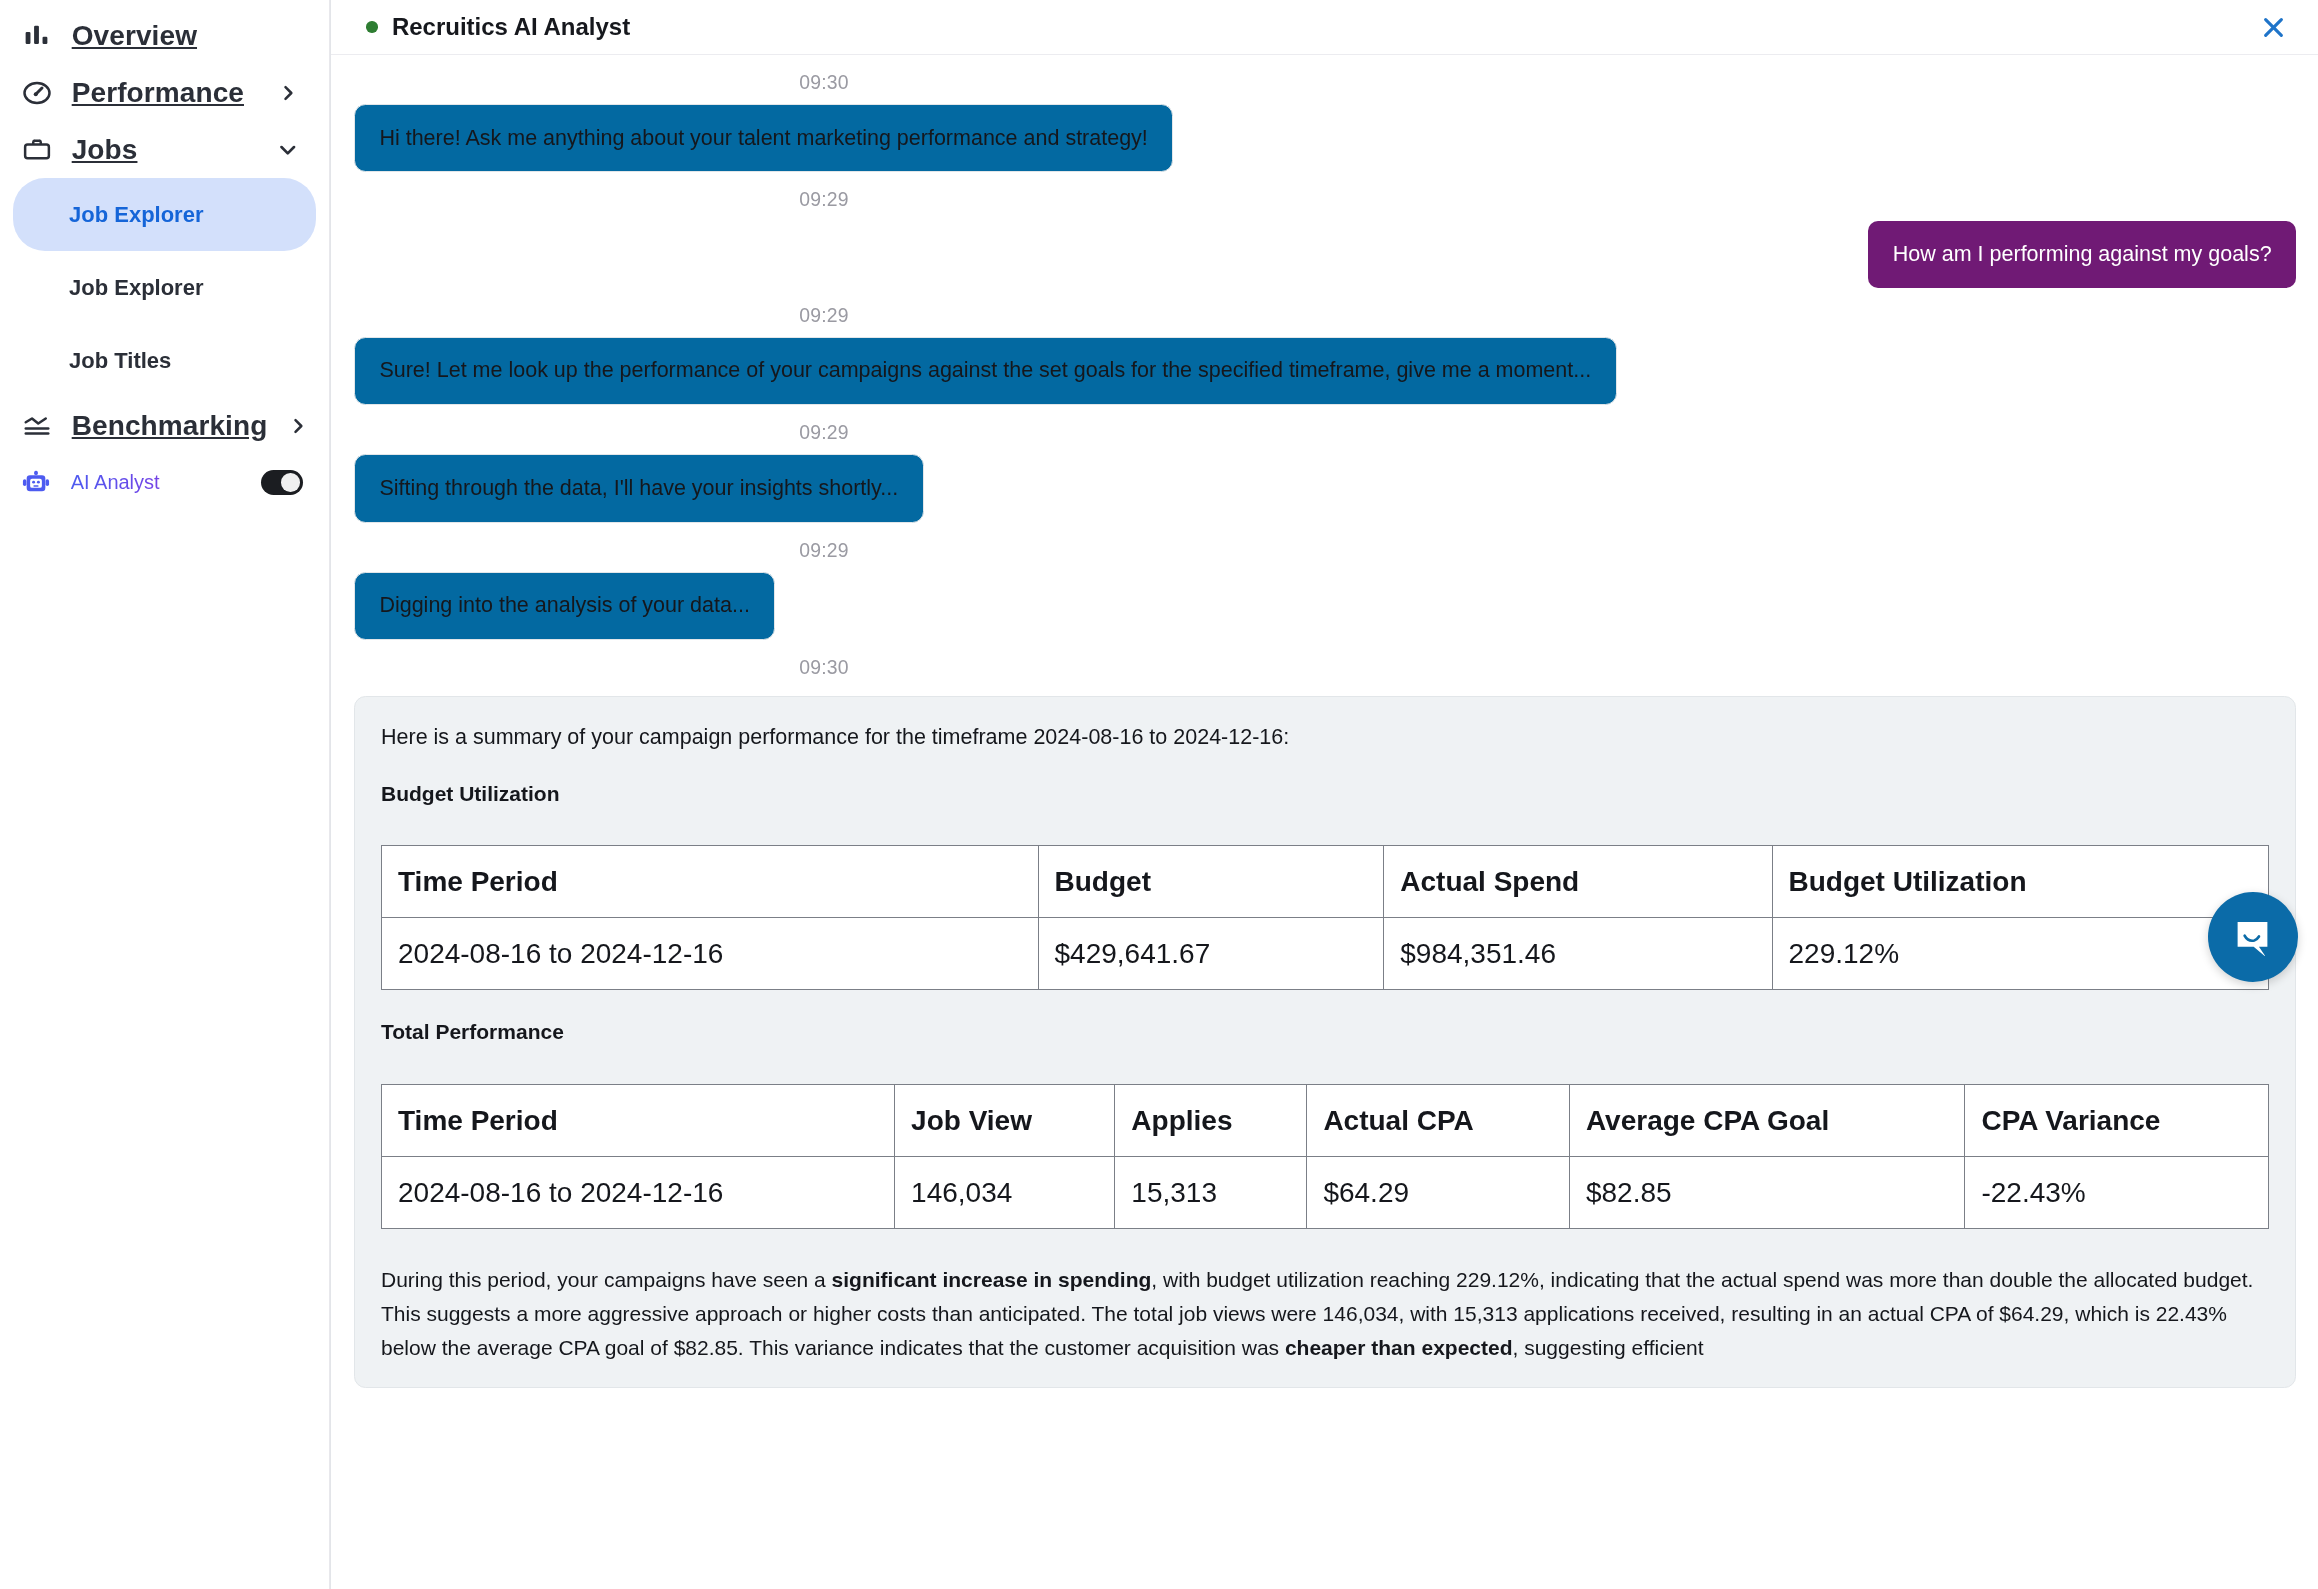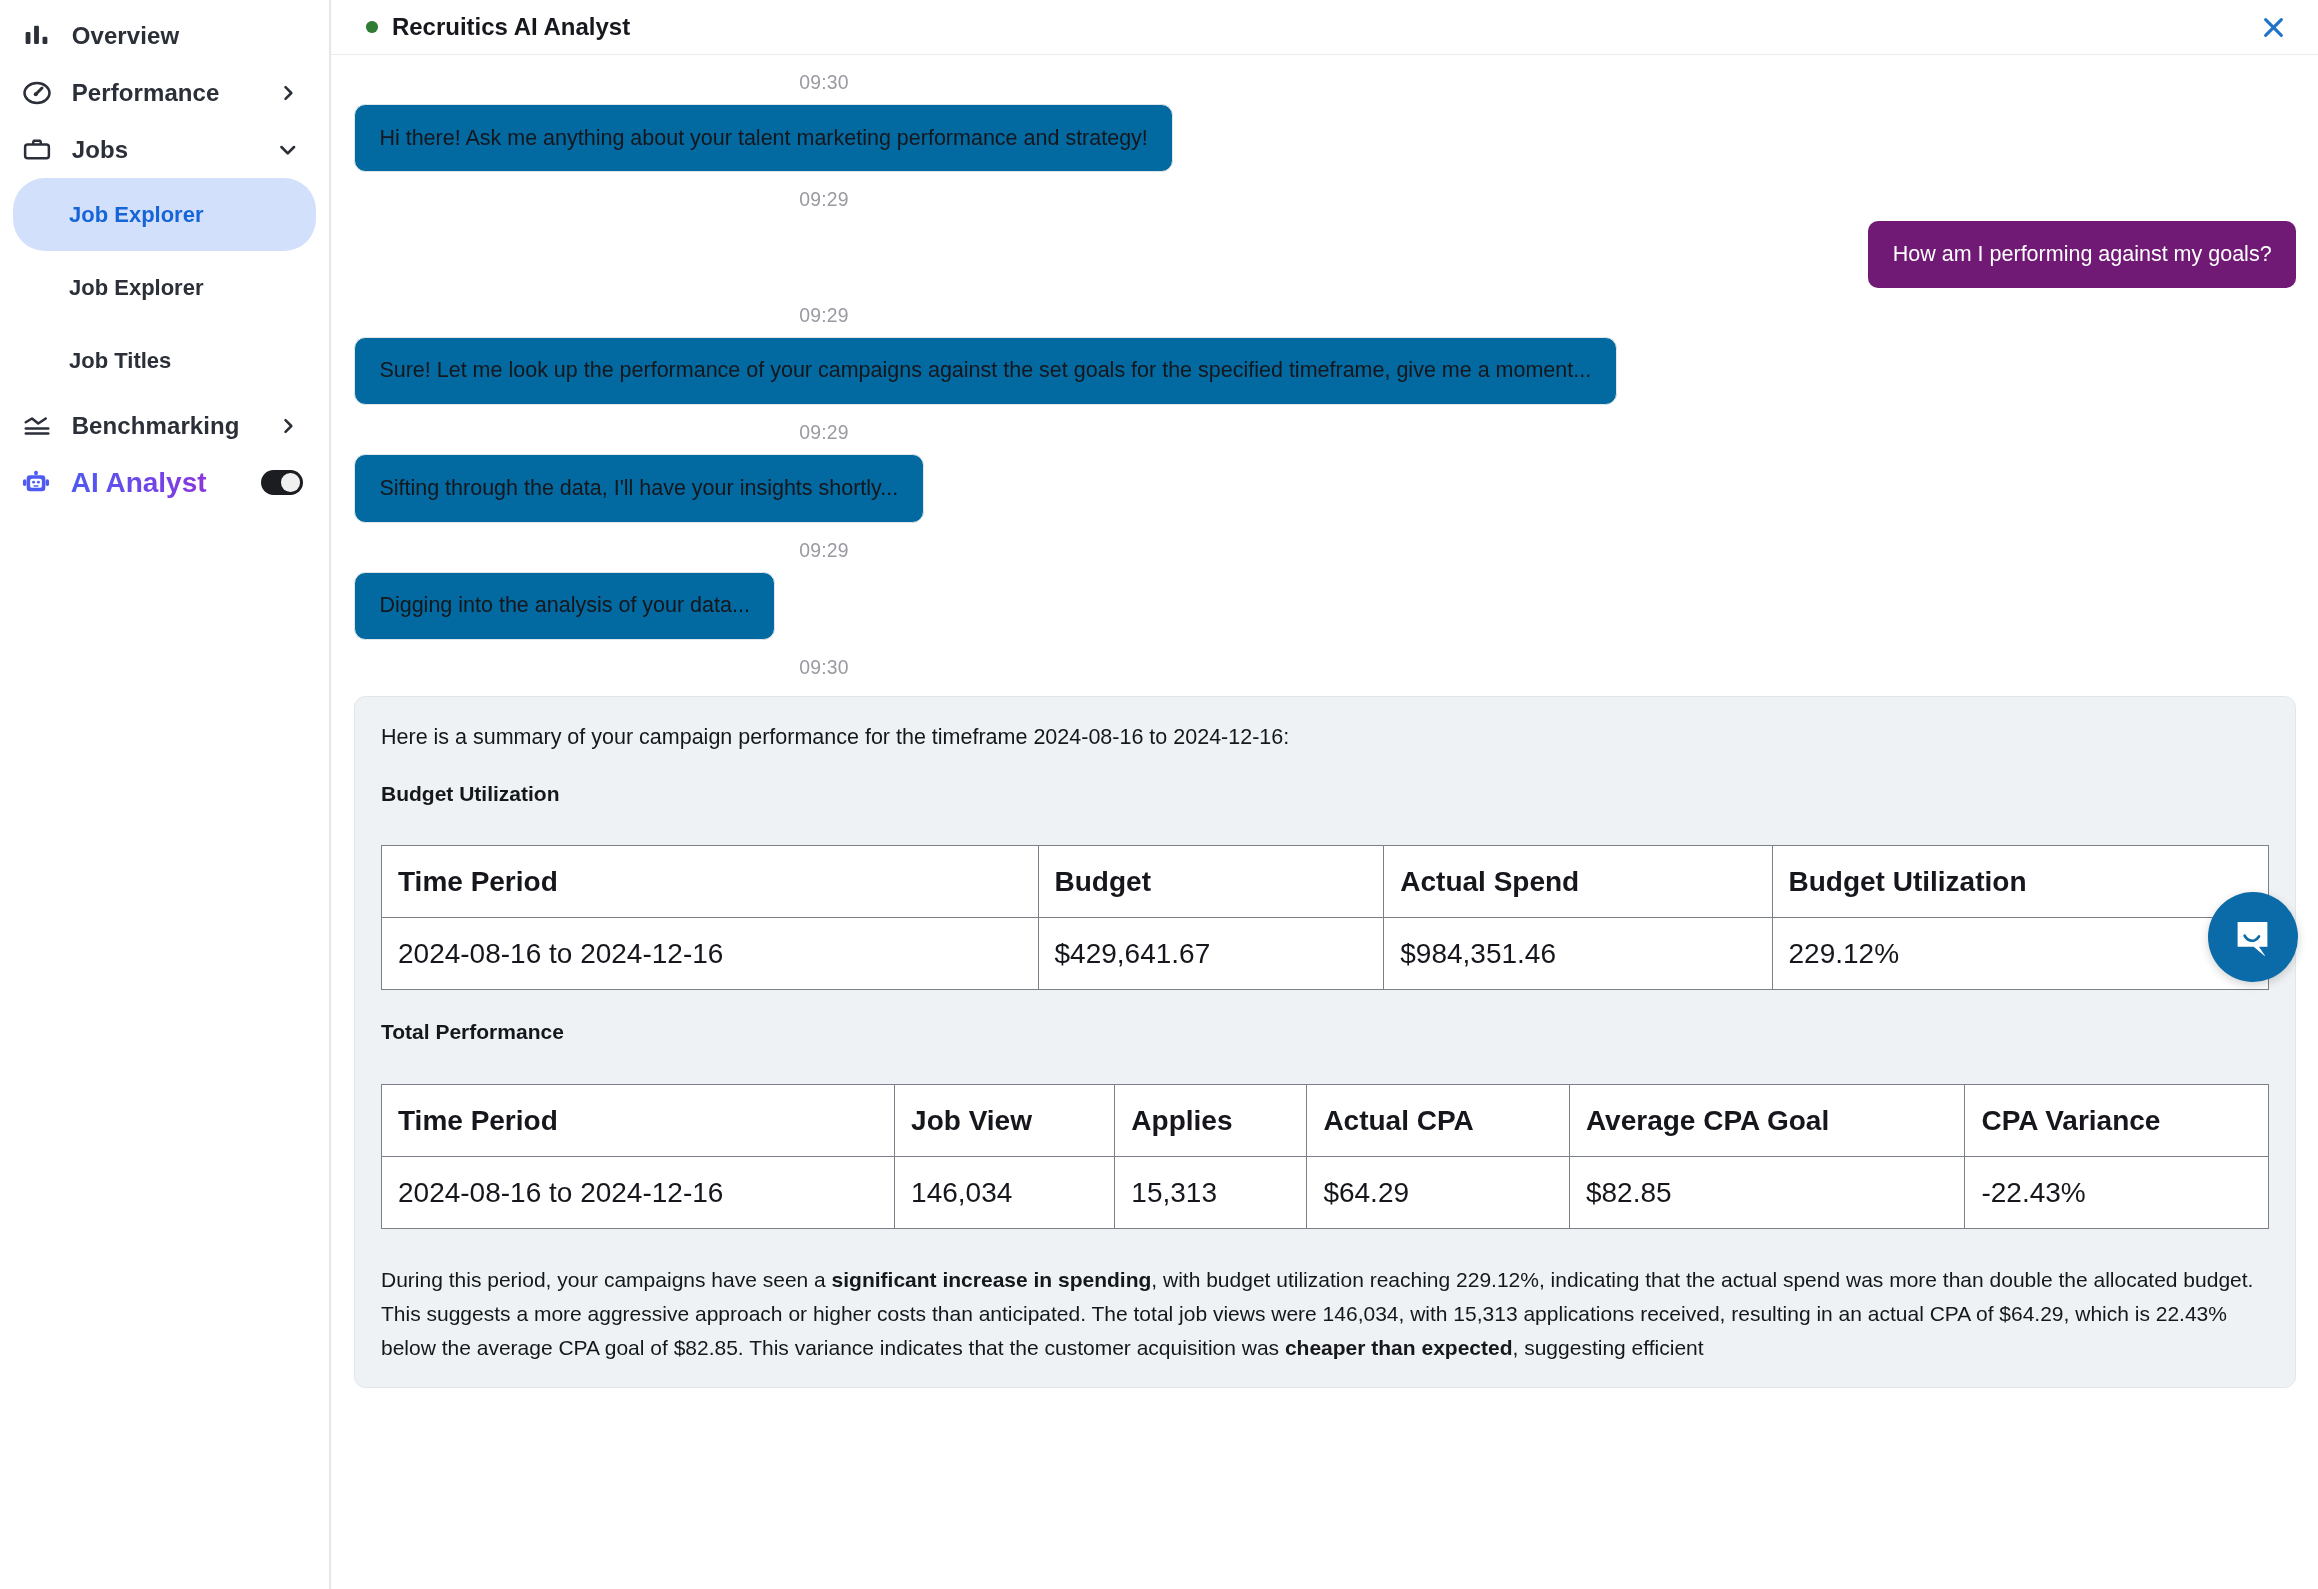--- a/index.html
+++ b/index.html
@@ -22,37 +22,37 @@
   }
   .nav-item {
     display: flex; align-items: center;
     height: 57px;
     padding: 0 29px 0 20px;
     gap: 18.7px;
     cursor: pointer;
   }
   .nav-item .ico { width: 33px; height: 33px; flex: 0 0 33px; display:flex; align-items:center; justify-content:center; }
   .nav-item .lbl {
-    font-size: 24px; font-weight: 700; color: #2b2f38;
-    letter-spacing: 0.1px; flex: 1 1 auto; white-space: nowrap;
+    font-size: 28px; font-weight: 700; color: #2b2f38;
+    letter-spacing: 0.1px; flex: 1 1 auto; white-space: nowrap; text-decoration: underline;
   }
   .nav-item .chev { width: 24.4px; height: 24.4px; flex: 0 0 24.4px; display:flex; align-items:center; justify-content:center;}
   .sub-item {
     display: flex; align-items: center;
     height: 73px; margin: 0 13px;
     padding-left: 56px;
     border-radius: 32px;
     cursor: pointer;
   }
   .sub-item .lbl { font-size: 22px; font-weight: 700; color: #2b2f38; white-space: nowrap;}
   .sub-item.active { background: #d3e0fb; }
   .sub-item.active .lbl { color: #1565d8; }
   .ai-row { display: flex; align-items: center; height: 57px; padding: 0 26px 0 20px; gap: 18.7px; cursor: pointer;}
   .ai-label {
-    font-size: 28px; font-weight: 700;
+    font-size: 20px; font-weight: 400;
     background: linear-gradient(90deg,#4d5bf0 0%, #7b3fe4 60%, #9b2fd0 100%);
     -webkit-background-clip: text; background-clip: text;
     -webkit-text-fill-color: transparent; color: #6a4ae0;
     flex: 1 1 auto; white-space: nowrap;
   }
   .toggle {
     width: 42px; height: 24.4px; border-radius: 14.4px;
     background: #1b1d21; position: relative; flex: 0 0 42px;
   }
   .toggle::after {

